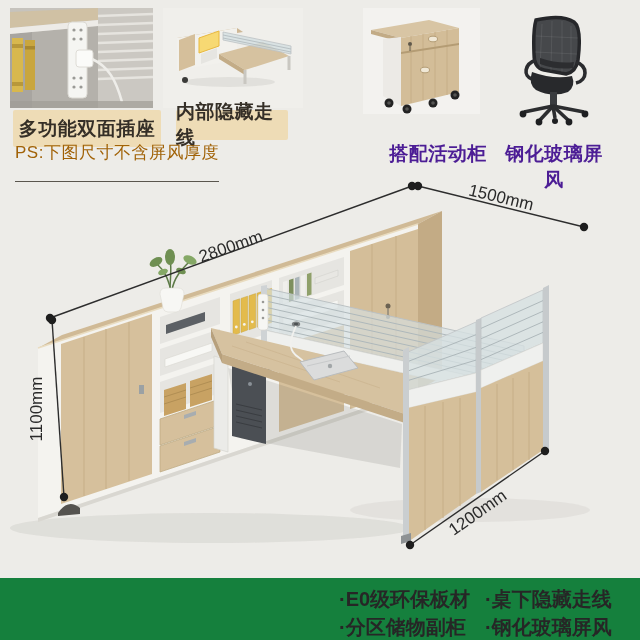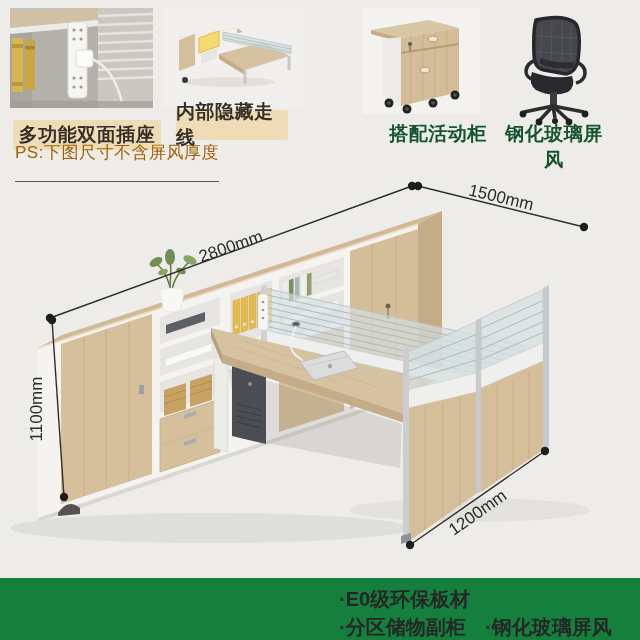--- a/index.html
+++ b/index.html
@@ -2,22 +2,22 @@
 <html><head>
 <meta charset="utf-8">
 <style>
   html,body{margin:0;padding:0;}
   body{width:640px;height:640px;position:relative;overflow:hidden;
        background:#edece8;font-family:"Liberation Sans","DejaVu Sans",sans-serif;}
   .abs{position:absolute;}
   .chip{background:#eedcb6;color:#352f27;font-weight:700;font-size:19px;
         display:flex;align-items:center;justify-content:center;border-radius:2px;
         letter-spacing:0.5px;}
-  .plainlabel{color:#14532d;font-weight:700;font-size:19px;text-align:center;
-        letter-spacing:0.5px;}
+  .plainlabel{color:#4c1d95;font-weight:700;font-size:19px;text-align:center;
+        letter-spacing:0.5px;margin-top:20px;}
   .ps-note{font-size:17px;color:#a16207;font-weight:500;letter-spacing:0.5px;
         border-bottom:1.6px solid #5a564e;padding-bottom:17px;}
   .dim-label{font-size:17px;color:#2a2a2a;font-weight:500;white-space:nowrap;
         transform-origin:center center;}
   .banner{left:0;top:578px;width:640px;height:62px;background:#15803d;}
   .bullet{font-size:20px;font-weight:700;color:#262626;white-space:nowrap;}
   svg{display:block;}
 </style>
 </head>
 <body>
@@ -139,21 +139,21 @@
     <g fill="#1e1f21">
       <circle cx="13" cy="100" r="3.4"></circle>
         <circle cx="29" cy="108" r="3.4"></circle>
       <circle cx="59" cy="108" r="3.4"></circle>
         <circle cx="75" cy="100" r="3.4"></circle>
         <circle cx="45" cy="107" r="3"></circle>
     </g>
   </svg>
 </div>
 
-<div class="abs chip" style="left:13px;top:120px;width:148px;height:30px">多功能双面插座</div>
+<div class="abs chip" style="left:13px;top:110px;width:148px;height:37px">多功能双面插座</div>
 <div class="abs chip" style="left:176px;top:110px;width:112px;height:30px">内部隐藏走线</div>
 <div class="abs plainlabel" style="left:384px;top:121px;width:108px">搭配活动柜</div>
 <div class="abs plainlabel" style="left:502px;top:121px;width:104px">钢化玻璃屏风</div>
 
 <div class="abs ps-note" style="left:15px;top:141px">PS:下图尺寸不含屏风厚度</div>
 
 <div class="abs" style="left:0;top:165px">
 <svg width="640" height="413" viewBox="0 165 640 413">
 
   <ellipse cx="210" cy="528" rx="200" ry="15" fill="rgba(110,108,102,0.10)"></ellipse>
@@ -343,15 +343,16 @@
 </div>
 
 <div class="abs dim-label" style="left:231px;top:247px;transform:translate(-50%,-50%) rotate(-19deg)">2800mm</div>
 <div class="abs dim-label" style="left:501px;top:198px;transform:translate(-50%,-50%) rotate(13.5deg)">1500mm</div>
 <div class="abs dim-label" style="left:37px;top:409px;transform:translate(-50%,-50%) rotate(-90deg)">1100mm</div>
 <div class="abs dim-label" style="left:478px;top:513px;transform:translate(-50%,-50%) rotate(-35deg)">1200mm</div>
 
 <div class="abs banner">
 
   <div class="bullet" style="position:absolute;left:339px;top:8px">·E0级环保板材</div>
+  <div class="bullet" style="position:absolute;left:485px;top:8px">·桌下隐藏走线</div>
   <div class="bullet" style="position:absolute;left:339px;top:36px">·分区储物副柜</div>
   <div class="bullet" style="position:absolute;left:485px;top:36px">·钢化玻璃屏风</div>
 </div>
 
 </body></html>

